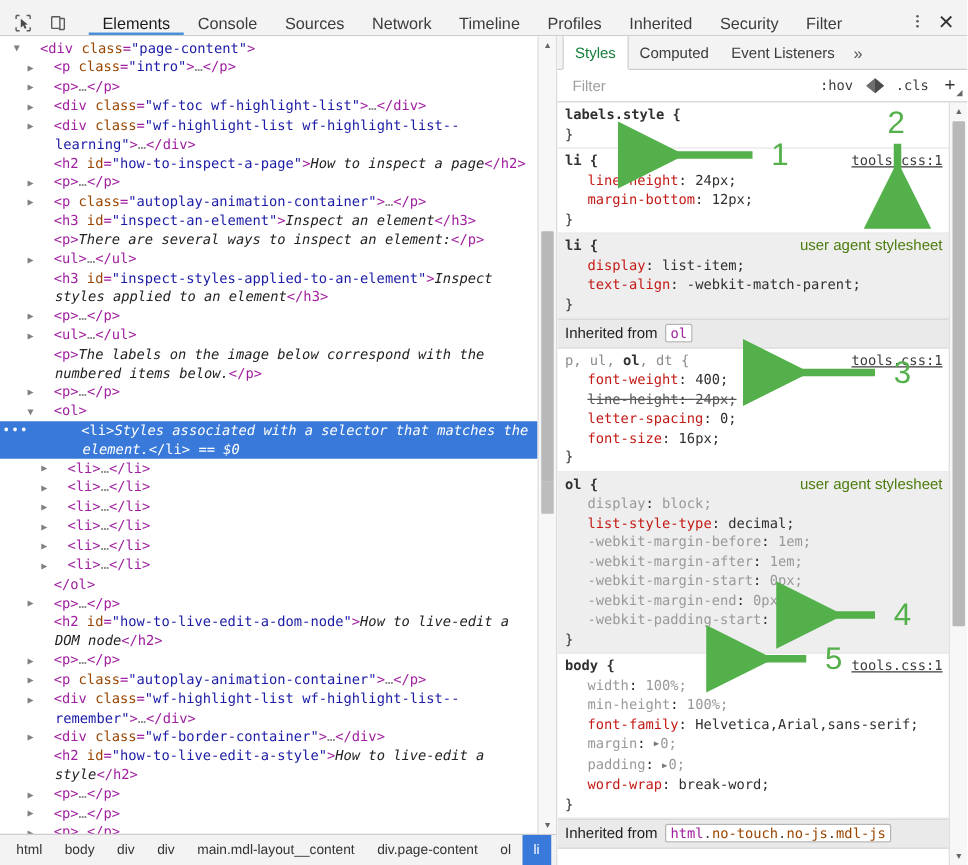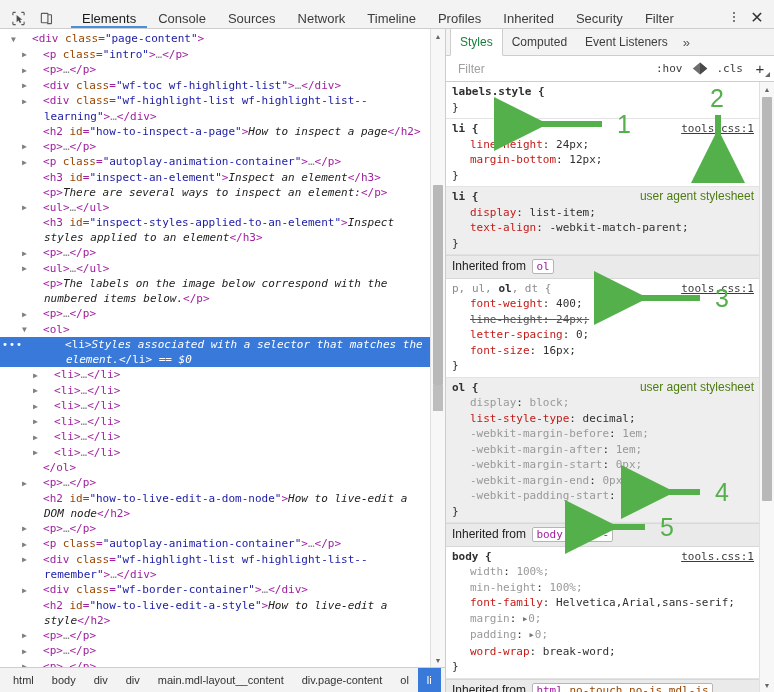--- a/index.html
+++ b/index.html
@@ -566,21 +566,20 @@
               </div>
               <div class="decl"><span class="prop inactive">display</span><span class="brace">: </span><span class="pval inactive">block;</span></div>
               <div class="decl"><span class="prop">list-style-type</span><span class="brace">: </span><span class="pval">decimal;</span></div>
               <div class="decl"><span class="prop inactive">-webkit-margin-before</span><span class="brace">: </span><span class="pval inactive">1em;</span></div>
               <div class="decl"><span class="prop inactive">-webkit-margin-after</span><span class="brace">: </span><span class="pval inactive">1em;</span></div>
               <div class="decl"><span class="prop inactive">-webkit-margin-start</span><span class="brace">: </span><span class="pval inactive">0px;</span></div>
               <div class="decl"><span class="prop inactive">-webkit-margin-end</span><span class="brace">: </span><span class="pval inactive">0px;</span></div>
               <div class="decl"><span class="prop inactive">-webkit-padding-start</span><span class="brace">: </span><span class="pval inactive">40px;</span></div>
               <div class="brace">}</div>
             </div>
-            <div class="inh-head"><span>Inherited from </span><span class="inh-chip"><span class="chip-tag">body</span><span class="chip-dot">.</span><span class="chip-cls">page--</span></span></div>
             <div class="rule normal">
               <div class="sel-line">
                 <span class="selector">body {</span>
                 <span class="origin">tools.css:1</span>
               </div>
               <div class="decl"><span class="prop inactive">width</span><span class="brace">: </span><span class="pval inactive">100%;</span></div>
               <div class="decl"><span class="prop inactive">min-height</span><span class="brace">: </span><span class="pval inactive">100%;</span></div>
               <div class="decl"><span class="prop">font-family</span><span class="brace">: </span><span class="pval">Helvetica,Arial,sans-serif;</span></div>
               <div class="decl"><span class="prop inactive">margin</span><span class="brace">: </span><span class="trin">▶</span><span class="pval inactive">0;</span></div>
               <div class="decl"><span class="prop inactive">padding</span><span class="brace">: </span><span class="trin">▶</span><span class="pval inactive">0;</span></div>

